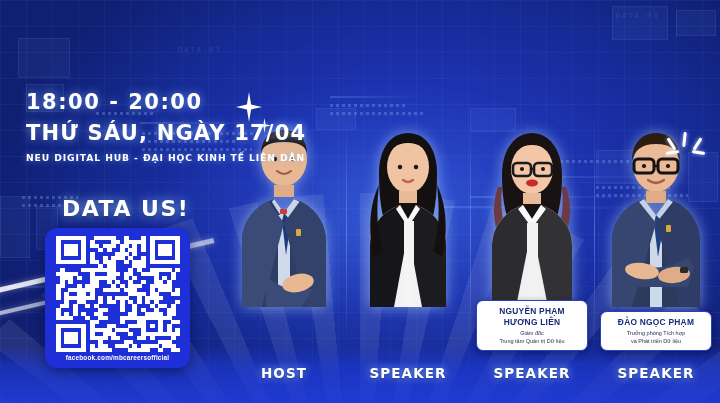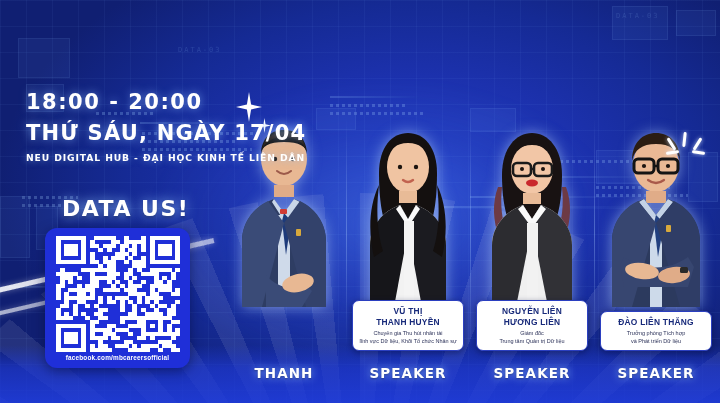--- a/index.html
+++ b/index.html
@@ -844,46 +844,40 @@
         <path d="M52 74l10 14 10-14 6 3-14 22-14-22z" fill="#c9d6e8"></path>
         <path d="M56 90h12v92H56z" fill="#cfdaea"></path>
         <path d="M62 88l7 8-5 34-4-34z" fill="#1d3a7a"></path>
         <path d="M20 182v-66c0-18 11-33 26-40l16 22-22 84z" fill="#3a4b77"></path>
         <path d="M104 182v-66c0-18-11-33-26-40L62 98l22 84z" fill="#33426b"></path>
         <path d="M44 150c10 12 26 16 40 10l6 6-10 16H44z" fill="#3a4b77"></path>
         <ellipse cx="76" cy="158" rx="16" ry="9" fill="#e8b893" transform="rotate(-12 76 158)"></ellipse>
         <rect x="74" y="104" width="5" height="7" rx="1" fill="#d8a93c"></rect>
         <rect x="58" y="84" width="7" height="5" rx="1" fill="#d03a34"></rect>
       </svg>
-      <div class="role-tag">THANH</div>
+      <div class="role-tag">HOST</div>
     </div>
 
     <div class="panel" style="left:124px;">
       <svg class="person" width="124" height="182" viewBox="0 0 124 182">
         <path d="M33 48c0-26 13-40 29-40s29 14 29 40c0 30-4 52-12 62H45c-8-10-12-32-12-62z" fill="#14100f"></path>
         <ellipse cx="62" cy="42" rx="21" ry="26" fill="#f0c4a2"></ellipse>
         <path d="M41 36c0-18 9-27 21-27s21 9 21 27c-2-12-9-18-21-18s-19 6-21 18z" fill="#14100f"></path>
         <circle cx="54" cy="42" r="2.2" fill="#1c1410"></circle>
           <circle cx="70" cy="42" r="2.2" fill="#1c1410"></circle>
         <path d="M57 55q5 4 10 0" stroke="#c2634f" stroke-width="2.4" fill="none" stroke-linecap="round"></path>
         <path d="M53 66h18v12H53z" fill="#e8bb97"></path>
         <path d="M24 182v-62c0-19 13-34 30-40l8 14 8-14c17 6 30 21 30 40v62z" fill="#f2f2f2"></path>
         <path d="M24 182v-62c0-19 13-34 30-40l10 16-16 86z" fill="#16161a"></path>
         <path d="M100 182v-62c0-19-13-34-30-40l-10 16 16 86z" fill="#1b1b20"></path>
         <path d="M54 80l8 14 8-14 4 4-12 18-12-18z" fill="#fafafa"></path>
         <path d="M58 96h10v86H58z" fill="#f4f4f4"></path>
         <path d="M33 60c-3 24-2 48 4 66l-9 6c-6-24-5-52 5-72z" fill="#14100f"></path>
         <path d="M91 60c3 24 2 48-4 66l9 6c6-24 5-52-5-72z" fill="#14100f"></path>
       </svg>
-      <div class="name-card">
-        <div class="nc-name">VŨ THỊ</div>
-        <div class="nc-name">THANH HUYỀN</div>
-        <div class="nc-role">Chuyên gia Thu hút nhân tài</div>
-        <div class="nc-role" style="margin-top:0;">lĩnh vực Dữ liệu, Khối Tổ chức Nhân sự</div>
-      </div>
       <div class="role-tag">SPEAKER</div>
     </div>
 
     <div class="panel" style="left:248px;">
       <svg class="person" width="124" height="182" viewBox="0 0 124 182">
         <path d="M32 50c0-27 14-42 30-42s30 15 30 42c0 28-5 48-13 58H45c-8-10-13-30-13-58z" fill="#181212"></path>
         <path d="M32 62c-2 18 0 34 5 46l-8 4c-6-16-7-34-1-50z" fill="#6d3a44"></path>
         <path d="M92 62c2 18 0 34-5 46l8 4c6-16 7-34 1-50z" fill="#6d3a44"></path>
         <ellipse cx="62" cy="44" rx="21" ry="25" fill="#f2c6a6"></ellipse>
         <path d="M41 38c0-18 9-27 21-27s21 9 21 27c-2-12-9-18-21-18s-19 6-21 18z" fill="#181212"></path>
@@ -894,21 +888,21 @@
           <circle cx="73" cy="44" r="2" fill="#1c1410"></circle>
         <ellipse cx="62" cy="58" rx="6" ry="3.4" fill="#c9282c"></ellipse>
         <path d="M53 68h18v11H53z" fill="#e9bb98"></path>
         <path d="M22 182v-62c0-19 14-34 31-40l9 14 9-14c17 6 31 21 31 40v62z" fill="#f0f0f0"></path>
         <path d="M22 182v-62c0-19 14-34 31-40l10 16-17 86z" fill="#2c2c30"></path>
         <path d="M102 182v-62c0-19-14-34-31-40l-10 16 17 86z" fill="#313136"></path>
         <path d="M53 80l9 14 9-14 5 4-14 19-14-19z" fill="#fafafa"></path>
         <path d="M57 98h11v84H57z" fill="#f2f2f2"></path>
       </svg>
       <div class="name-card">
-        <div class="nc-name">NGUYỄN LIÊN</div>
+        <div class="nc-name">NGUYỄN PHẠM</div>
         <div class="nc-name">HƯƠNG LIÊN</div>
         <div class="nc-role">Giám đốc</div>
         <div class="nc-role" style="margin-top:0;">Trung tâm Quản trị Dữ liệu</div>
       </div>
       <div class="role-tag">SPEAKER</div>
     </div>
 
     <div class="panel" style="left:372px;">
       <svg class="person" width="124" height="182" viewBox="0 0 124 182">
         <ellipse cx="62" cy="40" rx="23" ry="27" fill="#eab995"></ellipse>
@@ -926,21 +920,21 @@
         <path d="M62 90l8 8-6 34-4-34z" fill="#22407f"></path>
         <path d="M18 182v-66c0-18 11-33 26-40l18 22-24 84z" fill="#374670"></path>
         <path d="M106 182v-66c0-18-11-33-26-40L62 98l24 84z" fill="#2f3d66"></path>
         <path d="M30 132c20 14 44 14 64 0l6 10-6 20H30l-4-22z" fill="#374670"></path>
         <ellipse cx="48" cy="146" rx="17" ry="8" fill="#e8b893" transform="rotate(8 48 146)"></ellipse>
         <ellipse cx="80" cy="150" rx="16" ry="8" fill="#e0ac88" transform="rotate(-6 80 150)"></ellipse>
         <rect x="86" y="142" width="8" height="6" rx="1.5" fill="#2a2a2a"></rect>
         <rect x="72" y="100" width="5" height="7" rx="1" fill="#d8a93c"></rect>
       </svg>
       <div class="name-card">
-        <div class="nc-name">ĐÀO LIÊN THẮNG</div>
+        <div class="nc-name">ĐÀO NGỌC PHẠM</div>
         <div class="nc-role">Trưởng phòng Tích hợp</div>
         <div class="nc-role" style="margin-top:0;">và Phát triển Dữ liệu</div>
       </div>
       <div class="role-tag">SPEAKER</div>
     </div>
 
   </div>
 </div>
 
 </body></html>

